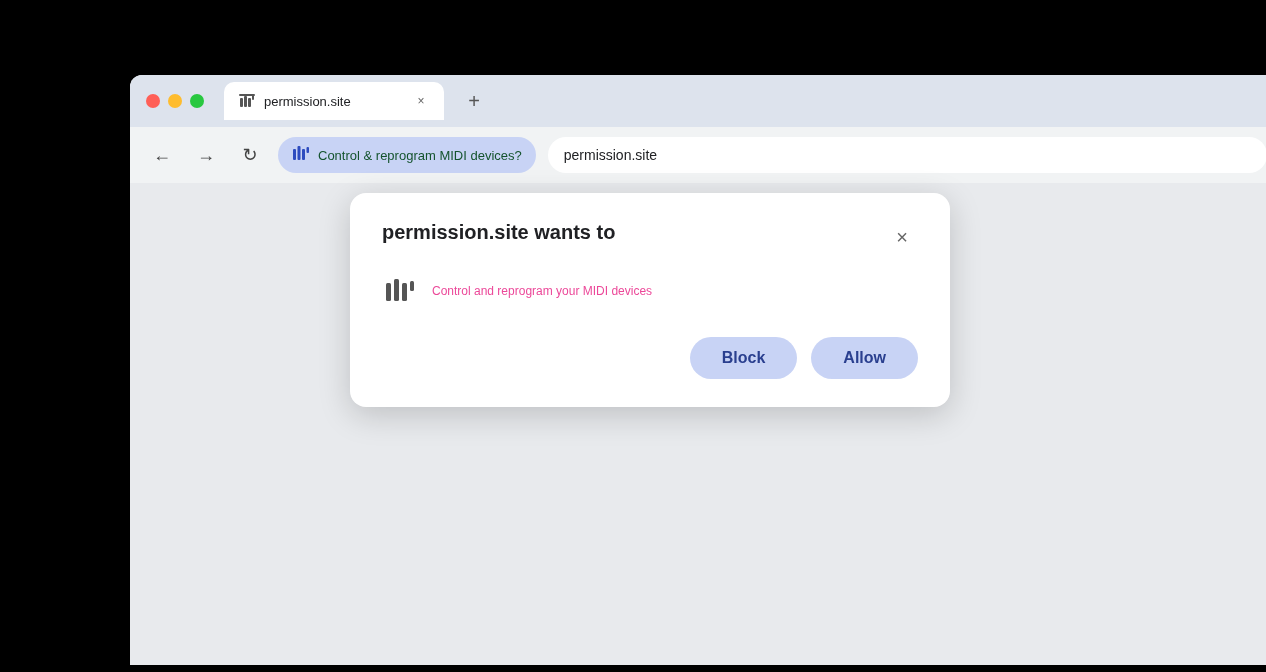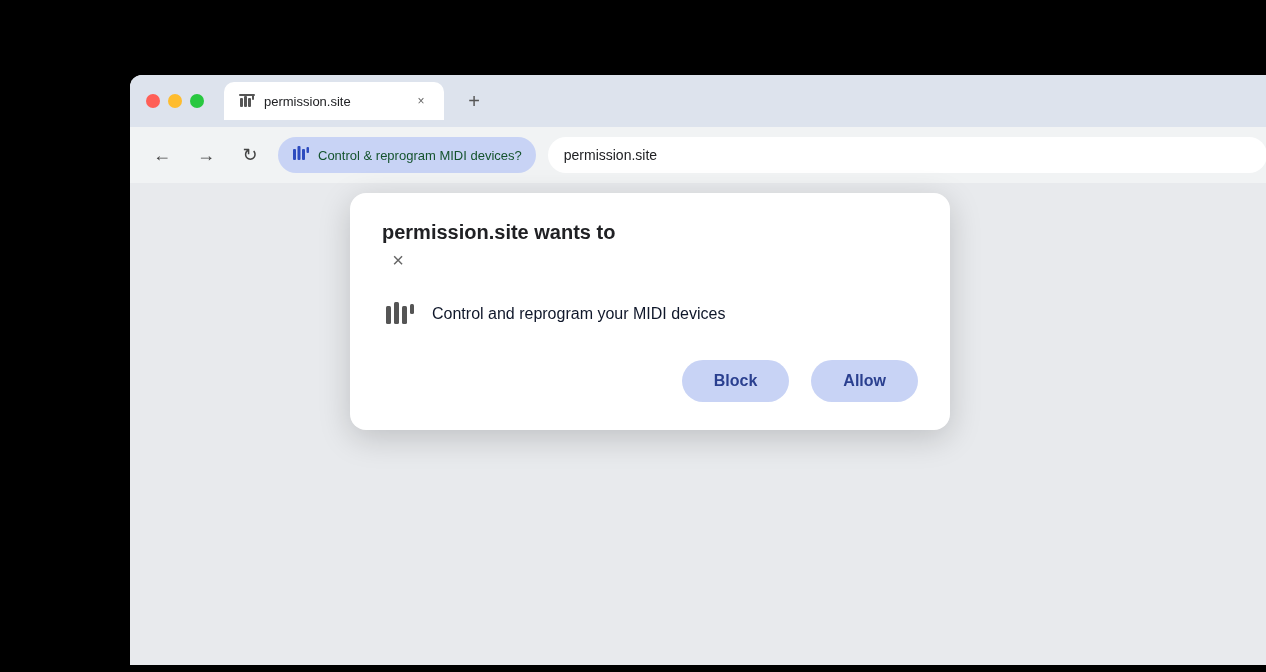--- a/index.html
+++ b/index.html
@@ -184,21 +184,20 @@
       border-radius: 16px;
       box-shadow: 0 8px 32px rgba(0,0,0,0.18);
       padding: 28px 32px 28px 32px;
     }
 
     .dialog-header {
       display: flex;
       justify-content: space-between;
       align-items: flex-start;
       margin-bottom: 20px;
-      flex-direction: column;
     }
 
     .dialog-title {
       font-size: 20px;
       font-weight: 600;
       color: #202124;
     }
 
     .dialog-close-btn {
       width: 32px;
@@ -225,28 +224,28 @@
       width: 36px;
       height: 36px;
       display: flex;
       align-items: center;
       justify-content: center;
       font-size: 24px;
       color: #444;
     }
 
     .permission-description {
-      font-size: 16px;
-      color: #0f172a;
+      font-size: 12px;
+      color: #ec4899;
     }
 
     .dialog-actions {
       display: flex;
       justify-content: flex-end;
-      gap: 22px;
+      gap: 14px;
     }
 
     .btn-block, .btn-allow {
       border: none;
       border-radius: 24px;
       padding: 12px 32px;
       font-size: 16px;
       font-weight: 600;
       cursor: pointer;
       background: #c8d3f5;

